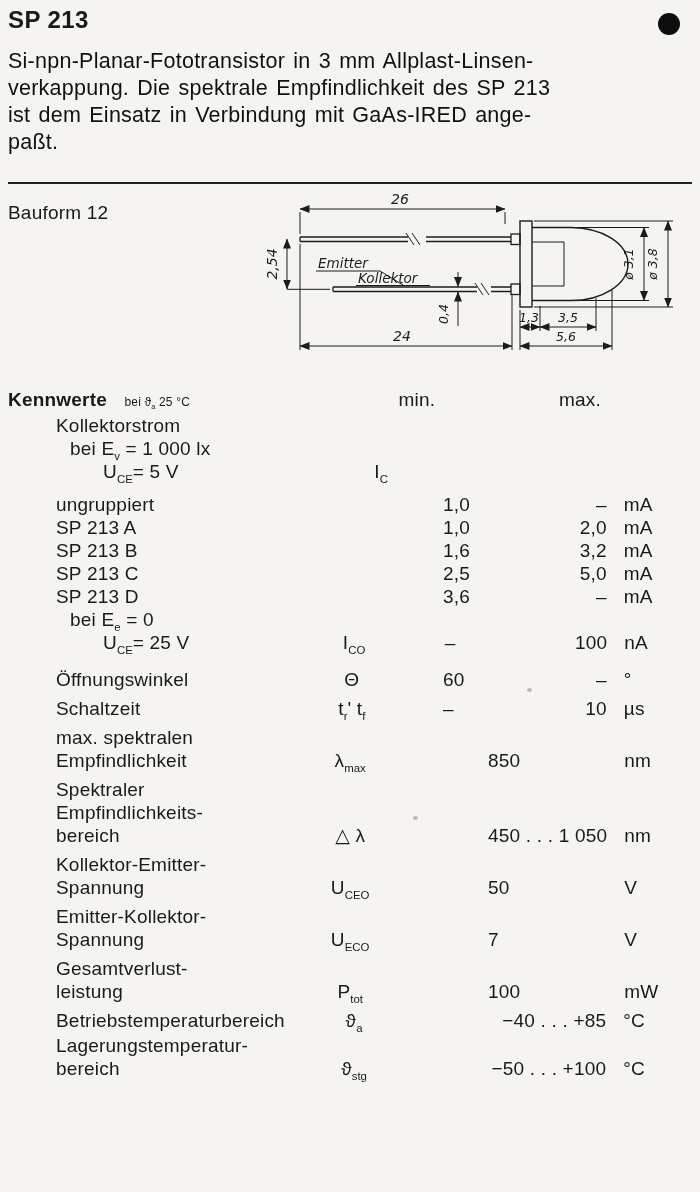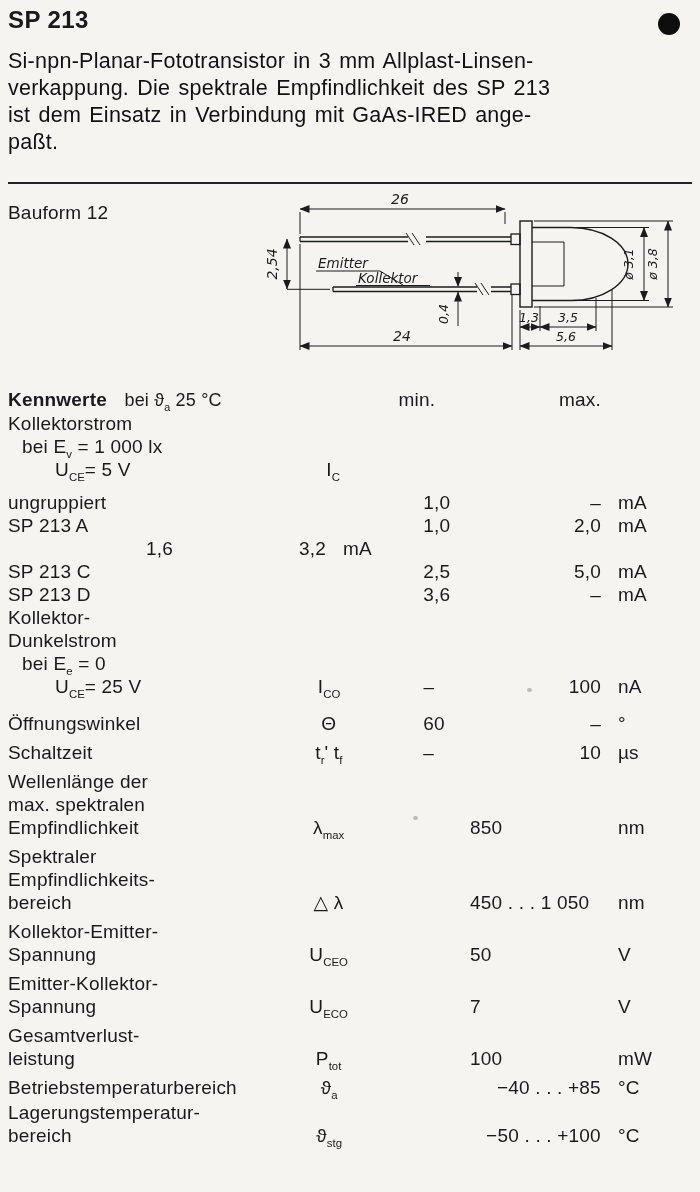--- a/index.html
+++ b/index.html
@@ -26,24 +26,24 @@
 
   svg text { font-family:"DejaVu Sans",sans-serif; font-style:italic; font-size:14px; fill:#1c1c1c; stroke:none; text-anchor:middle; }
   svg text.small { font-size:12.5px; }
   svg text.lbl { text-anchor:start; font-size:13.5px; }
   .dim line { stroke:#1c1c1c; stroke-width:1; fill:none; }
   .leader { stroke:#1c1c1c; stroke-width:1; fill:none; }
 
   .table { margin-top:4px; font-size:19px; letter-spacing:.2px; }
   .thead { display:flex; align-items:baseline; line-height:23px; }
   .t-title { font-weight:700; }
-  .t-cond { margin-left:12px; font-size:18px; }
+  .t-cond { margin-left:12px; font-size:12px; }
   .thead .c-min { padding-left:27px; }
 
-  .trow { display:flex; align-items:flex-end; line-height:23px; }
+  .trow { display:flex; align-items:flex-end; line-height:23px;margin-left:48px; }
   .c-label { width:282px; }
   .c-sym   { width:86px;text-align:center; }
   .c-min   { width:132px; padding-left:52px; }
   .c-max   { width:114px; text-align:right; padding-right:14px; }
   .c-mid   { width:246px; padding-left:99px; }
   .c-mid.right { padding-left:0; text-align:right; padding-right:14px; }
   .c-unit  { width:78px; padding-left:3px; }
   .ind1 { padding-left:14px; }
   .ind2 { padding-left:47px; }
   .mt2 { margin-top:2px; } .mt6 { margin-top:6px; } .mt10 { margin-top:10px; } .mt14 { margin-top:14px; }
@@ -197,20 +197,21 @@
 
     <div class="trow">
       <div class="c-label">SP 213 A</div>
       <div class="c-sym"></div>
       <div class="c-min">1,0</div>
       <div class="c-max">2,0</div>
       <div class="c-unit">mA</div>
     </div>
 
     <div class="trow">
+      <div class="c-label">SP 213 B</div>
       <div class="c-sym"></div>
       <div class="c-min">1,6</div>
       <div class="c-max">3,2</div>
       <div class="c-unit">mA</div>
     </div>
 
     <div class="trow">
       <div class="c-label">SP 213 C</div>
       <div class="c-sym"></div>
       <div class="c-min">2,5</div>
@@ -219,26 +220,20 @@
     </div>
 
     <div class="trow">
       <div class="c-label">SP 213 D</div>
       <div class="c-sym"></div>
       <div class="c-min">3,6</div>
       <div class="c-max">–</div>
       <div class="c-unit">mA</div>
     </div>
 
-    <div class="trow">
-      <div class="c-label">
-        <div>Kollektor-</div>
-        <div>Dunkelstrom</div>
-      </div>
-    </div>
 
     <div class="trow">
       <div class="c-label ind1"><span>bei E</span><sub>e</sub><span> = 0</span></div>
     </div>
 
     <div class="trow">
       <div class="c-label ind2"><span>U</span><sub>CE</sub><span>= 25 V</span></div>
       <div class="c-sym"><span>I</span><sub>CO</sub></div>
       <div class="c-min">–</div>
       <div class="c-max">100</div>
@@ -256,21 +251,20 @@
     <div class="trow mt6">
       <div class="c-label">Schaltzeit</div>
       <div class="c-sym"><span>t</span><sub>r</sub><span>' t</span><sub>f</sub></div>
       <div class="c-min">–</div>
       <div class="c-max">10</div>
       <div class="c-unit">µs</div>
     </div>
 
     <div class="trow mt6">
       <div class="c-label">
-        <div>Wellenlänge der</div>
         <div>max. spektralen</div>
         <div>Empfindlichkeit</div>
       </div>
       <div class="c-sym"><span>λ</span><sub>max</sub></div>
       <div class="c-mid">850</div>
       <div class="c-unit">nm</div>
     </div>
 
     <div class="trow mt6">
       <div class="c-label">

